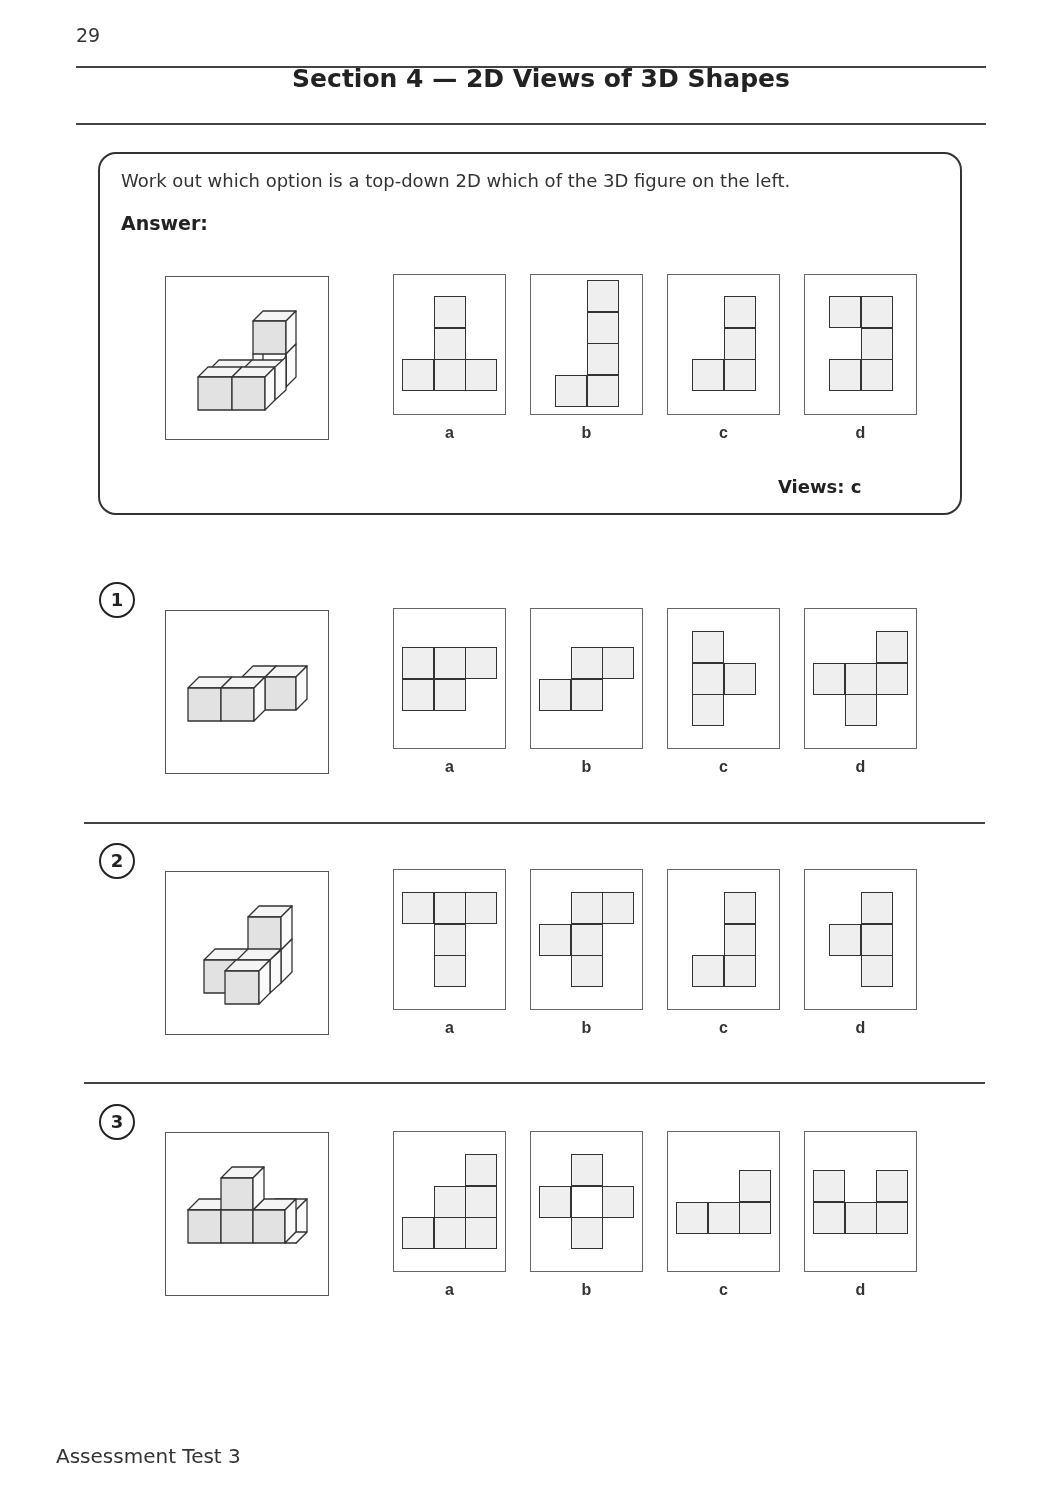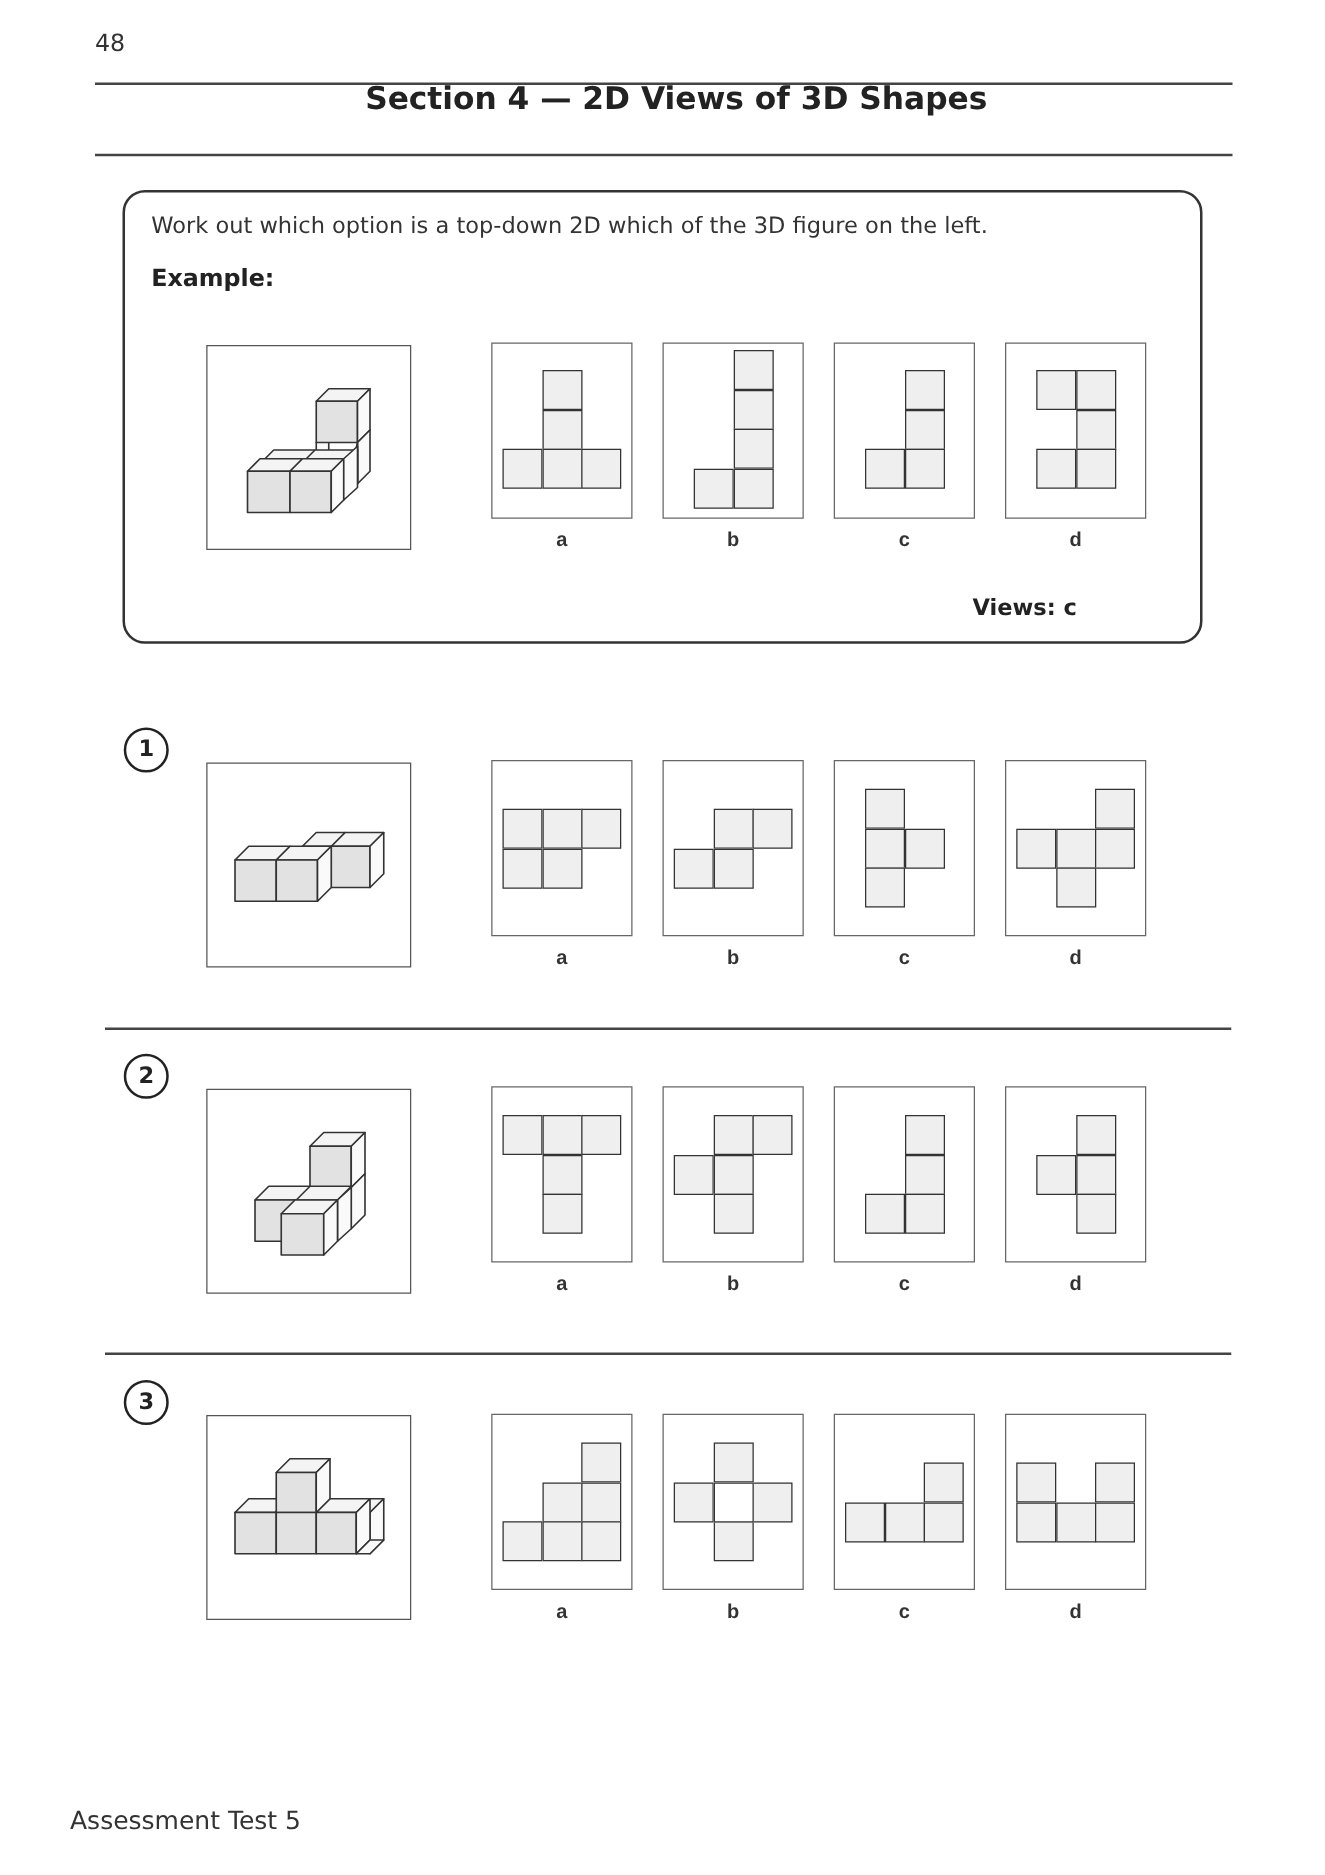--- a/index.html
+++ b/index.html
@@ -17,28 +17,28 @@
   .option-label{width:113px;text-align:center;font-size:16px;font-weight:bold;color:#333;font-family:"Liberation Sans",sans-serif;}
   .qnum{width:36px;height:36px;border:2px solid #222;border-radius:50%;box-sizing:border-box;text-align:center;line-height:32px;font-size:18px;font-weight:bold;color:#222;}
   .cell{position:absolute;width:32px;height:32px;border:1.5px solid #333;box-sizing:border-box;background:#efefef;}
   .cell.hollow{background:#ffffff;}
   .footer{left:56px;top:1444px;font-size:20px;color:#333;}
   svg{position:absolute;left:0;top:0;}
 </style>
 </head>
 <body>
 
-<div class="abs page-number">48</div>
+<div class="abs page-number">29</div>
 <div class="abs rule" style="left:76px;top:66px;width:910px;"></div>
 <div class="abs title">Section 4 — 2D Views of 3D Shapes</div>
 <div class="abs rule" style="left:76px;top:123px;width:910px;"></div>
 
 <div class="abs example-panel"></div>
 <div class="abs instructions">Work out which option is a top-down 2D which of the 3D figure on the left.</div>
-<div class="abs example-label">Example:</div>
+<div class="abs example-label">Answer:</div>
 
 <div class="abs figure-box" style="left:165px;top:276px;">
   <svg width="164" height="164">
     <g stroke="#333" stroke-width="1.3" stroke-linejoin="round">
 
       <polygon points="87,77 97,67 97,102 87,112" fill="#fafafa"></polygon>
       <polygon points="97,102 87,112 87,125 97,115" fill="#fafafa"></polygon>
 
       <polygon points="87,44 97,34 130,34 120,44" fill="#f4f4f4"></polygon>
       <polygon points="87,44 120,44 120,77 87,77" fill="#e2e2e2"></polygon>
@@ -249,13 +249,13 @@
     <div class="cell" style="left: 71px; top: 38px;"></div>
     <div class="cell" style="left: 8px; top: 69.5px;"></div>
     <div class="cell" style="left: 39.5px; top: 69.5px;"></div>
     <div class="cell" style="left: 71px; top: 69.5px;"></div>
   </div>
 <div class="abs option-label" style="left:393px;top:1281px;">a</div>
 <div class="abs option-label" style="left:530px;top:1281px;">b</div>
 <div class="abs option-label" style="left:667px;top:1281px;">c</div>
 <div class="abs option-label" style="left:804px;top:1281px;">d</div>
 
-<div class="abs footer">Assessment Test 5</div>
+<div class="abs footer">Assessment Test 3</div>
 
 </body></html>

